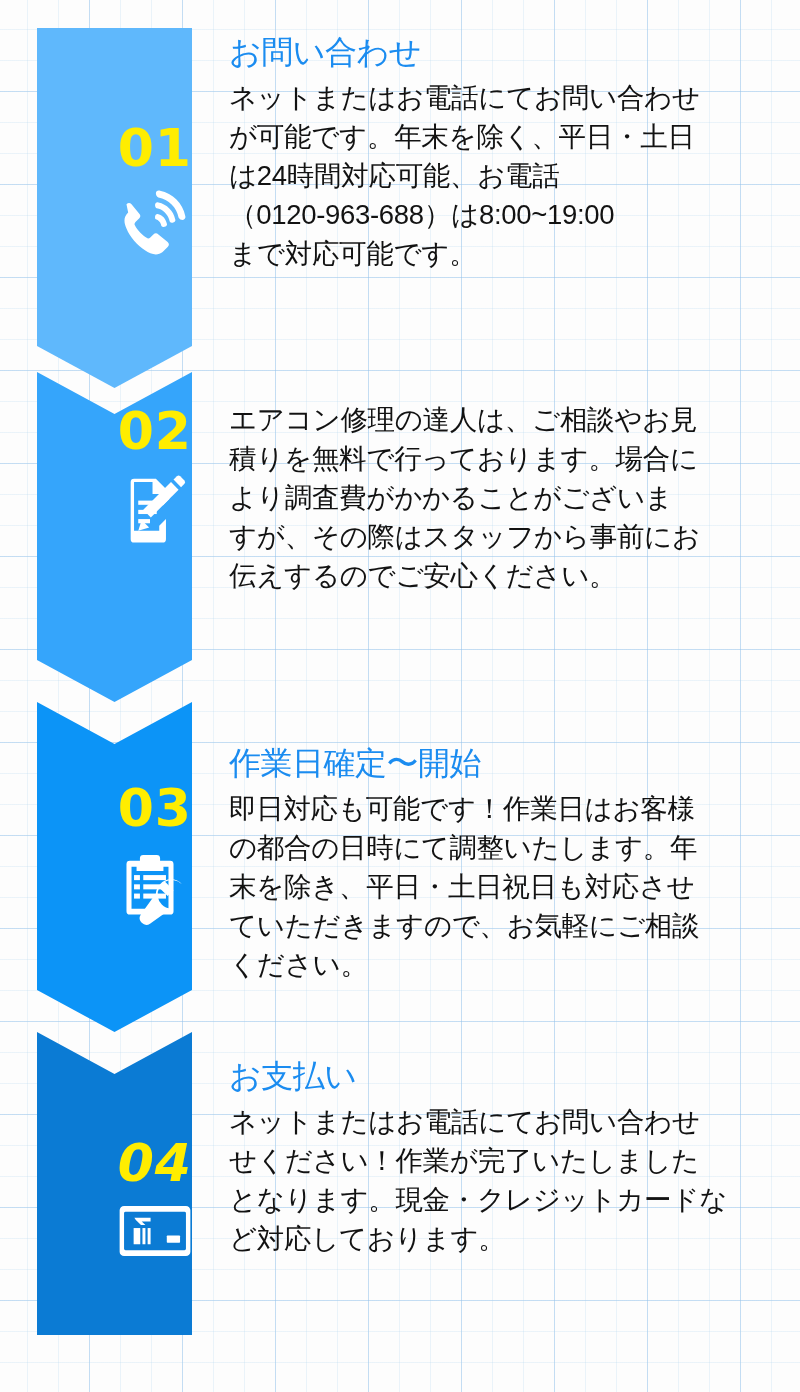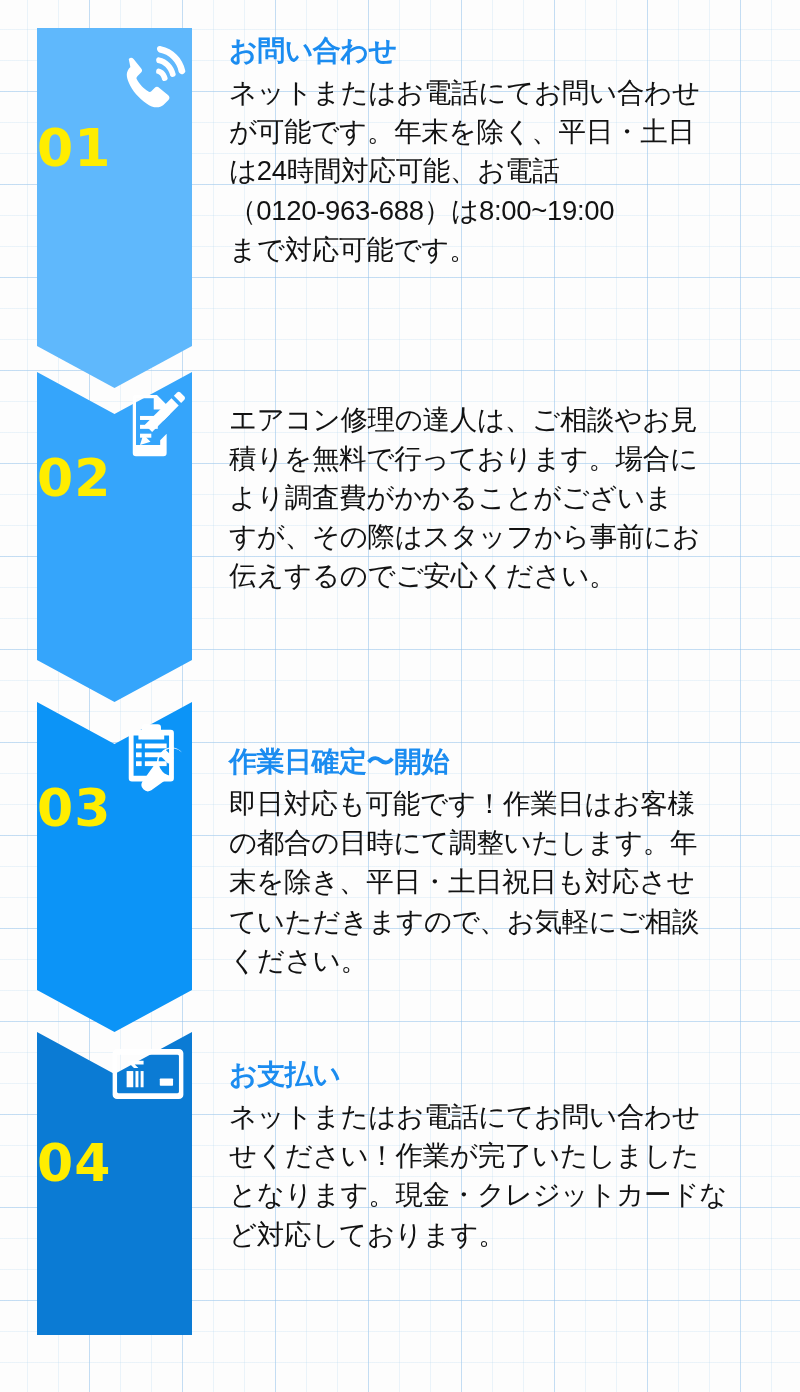--- a/index.html
+++ b/index.html
@@ -54,22 +54,22 @@
     width: 155px;
     height: 100%;
   }
   .ribbon-inner {
     position: absolute;
     left: 0;
     top: 0;
     width: 155px;
     height: 100%;
     display: flex;
-    flex-direction: row;
-    align-items: flex-start;
+    flex-direction: column;
+    align-items: flex-end;
     justify-content: flex-start;
   }
 
   .step-number {
     color: #ffed00;
     font-weight: 700;
     font-size: 52px;
     line-height: 1;
     letter-spacing: 1px;
     font-family: "DejaVu Sans", "Liberation Sans", sans-serif;
@@ -86,22 +86,22 @@
   .step-icon svg { display: block; width: 100%; height: 100%; }
 
   
   .content {
     position: absolute;
     left: 229px;
     width: 548px;
   }
   .step-title {
     color: #1b8cf0;
-    font-weight: 700;
-    font-size: 28px;
+    font-weight: 400;
+    font-size: 32px;
     line-height: 1.05;
     letter-spacing: -0.5px;
     margin: 0 0 8px 0;
     white-space: nowrap;
   }
   .step-body {
     color: #121212;
     font-size: 27.5px;
     line-height: 1.42;
     letter-spacing: -0.3px;
@@ -143,21 +143,21 @@
       </div>
     </div>
   </div>
 
   <div class="step" style="top:372px;">
     <div class="ribbon" style="height:330px;">
       <svg class="ribbon-shape" viewBox="0 0 155 330" preserveAspectRatio="none">
         <polygon points="0,0 77.5,42 155,0 155,288 77.5,330 0,288" fill="#35a5fb"></polygon>
       </svg>
       <div class="ribbon-inner">
-        <div class="step-number" style="margin-top:80px;">02</div>
+        <div class="step-number" style="margin-top:33px;">02</div>
         <span class="step-icon">
           <svg viewBox="0 0 100 100">
             <path fill="#ffffff" d="M24 20h34l14 14v12l-10 10v-6H33v7h22l-7 7H33v7h15l-7 7H33v3h26v16H24z" opacity="0"></path>
             <path fill="#ffffff" d="M31 14h26l16 16v8l-8 8V32H53V18H31v58h30v-6l8-8v24a4 4 0 0 1-4 4H31a4 4 0 0 1-4-4V18a4 4 0 0 1 4-4z"></path>
             <rect fill="#ffffff" x="36" y="40" width="26" height="5"></rect>
             <rect fill="#ffffff" x="36" y="51" width="22" height="5"></rect>
             <rect fill="#ffffff" x="36" y="62" width="14" height="5"></rect>
             <path fill="#ffffff" d="M75 18l9 9-33 33-9-9z"></path>
             <path fill="#ffffff" d="M78 15l4-4a3 3 0 0 1 4 0l5 5a3 3 0 0 1 0 4l-4 4z"></path>
             <path fill="#ffffff" d="M40 63l9 9-13 4z"></path>
@@ -204,21 +204,21 @@
         <span class="ln">即日対応も可能です！作業日はお客様</span>
         <span class="ln">の都合の日時にて調整いたします。年</span>
         <span class="ln">末を除き、平日・土日祝日も対応させ</span>
         <span class="ln">ていただきますので、お気軽にご相談</span>
         <span class="ln">ください。</span>
       </div>
     </div>
   </div>
 
   <div class="step" style="top:1032px;">
-    <div class="ribbon" style="height:303px;">
+    <div class="ribbon" style="height:303px;font-style:italic;">
       <svg class="ribbon-shape" viewBox="0 0 155 303" preserveAspectRatio="none">
         <polygon points="0,0 77.5,42 155,0 155,303 0,303" fill="#0b7bd4"></polygon>
       </svg>
       <div class="ribbon-inner">
         <div class="step-number" style="margin-top:105px;">04</div>
         <span class="step-icon" style="width:74px;height:56px;margin-top:14px;">
           <svg viewBox="0 0 100 76">
             <path fill="#ffffff" d="M8 4h84a6 6 0 0 1 6 6v56a6 6 0 0 1-6 6H8a6 6 0 0 1-6-6V10a6 6 0 0 1 6-6zm2 8a2 2 0 0 0-2 2v48a2 2 0 0 0 2 2h80a2 2 0 0 0 2-2V14a2 2 0 0 0-2-2z"></path>
             <path fill="#ffffff" d="M22 20h22v5H32l5 5h-6l-7-7z"></path>
             <rect fill="#ffffff" x="21" y="34" width="9" height="22"></rect>

